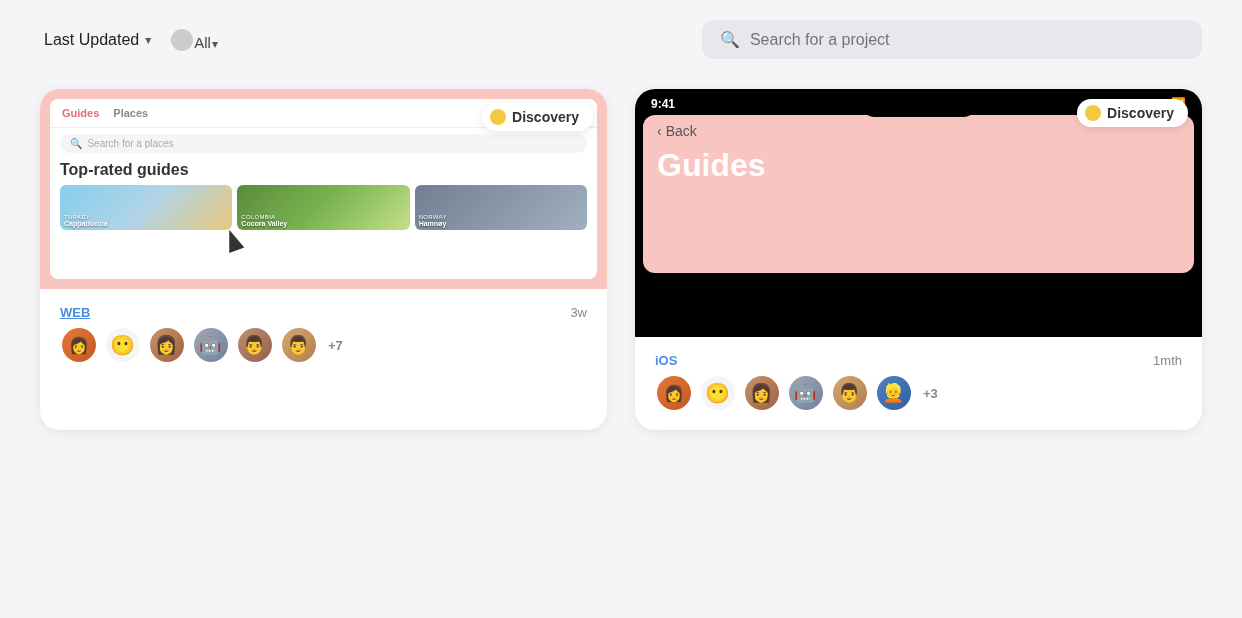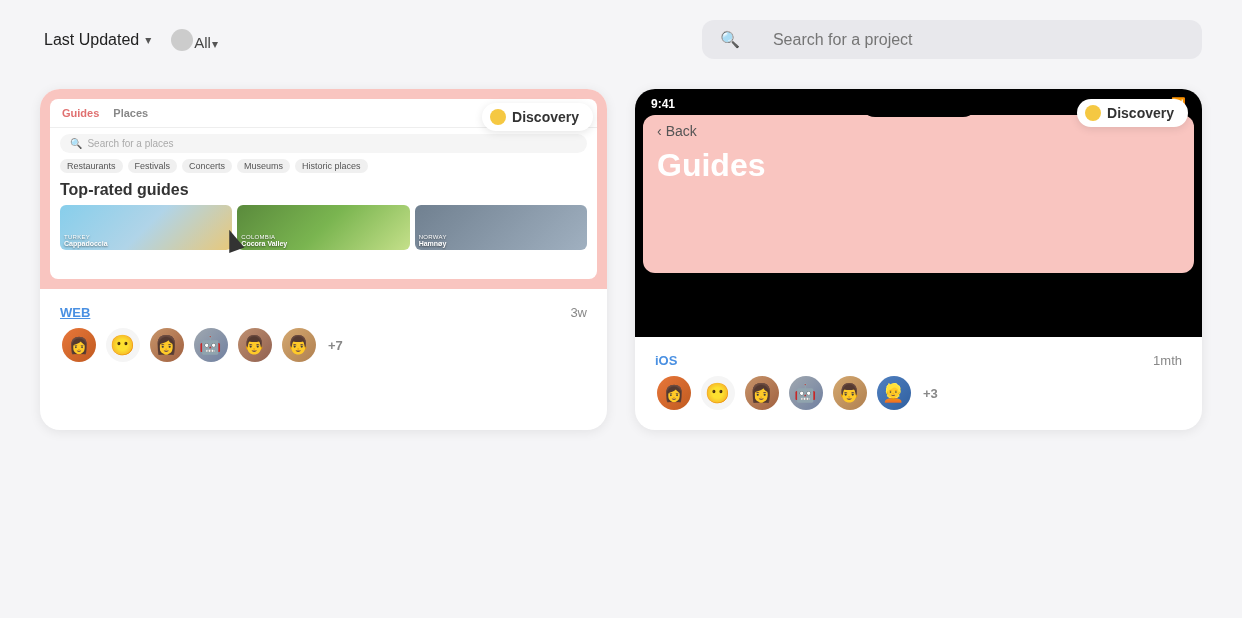--- a/index.html
+++ b/index.html
@@ -70,21 +70,20 @@
       color: #888;
       font-size: 16px;
     }
     .search-input {
       border: none;
       background: transparent;
       font-size: 16px;
       color: #888;
       outline: none;
       width: 100%;
-      margin-left: 23px;
     }
 
     
     .cards-grid {
       display: grid;
       grid-template-columns: 1fr 1fr;
       gap: 28px;
     }
 
     
@@ -396,27 +395,20 @@
     <div class="card-preview web-preview">
       <div class="web-preview-inner">
         <div class="web-nav">
           <span class="web-nav-tab">Guides</span>
           <span class="web-nav-tab inactive">Places</span>
         </div>
         <div class="web-search-bar">
           <span>🔍</span>
           <span>Search for a places</span>
         </div>
-        <div class="web-tags">
-          <span class="web-tag">Restaurants</span>
-          <span class="web-tag">Festivals</span>
-          <span class="web-tag">Concerts</span>
-          <span class="web-tag">Museums</span>
-          <span class="web-tag">Historic places</span>
-        </div>
         <div class="web-section-title">Top-rated guides</div>
         <div class="web-images">
           <div class="web-img web-img-turkey">
             <div class="web-img-label">
               <span class="web-img-country">TURKEY</span>
               Cappadoccia
             </div>
           </div>
           <div class="web-img web-img-colombia">
             <div class="web-img-label">

